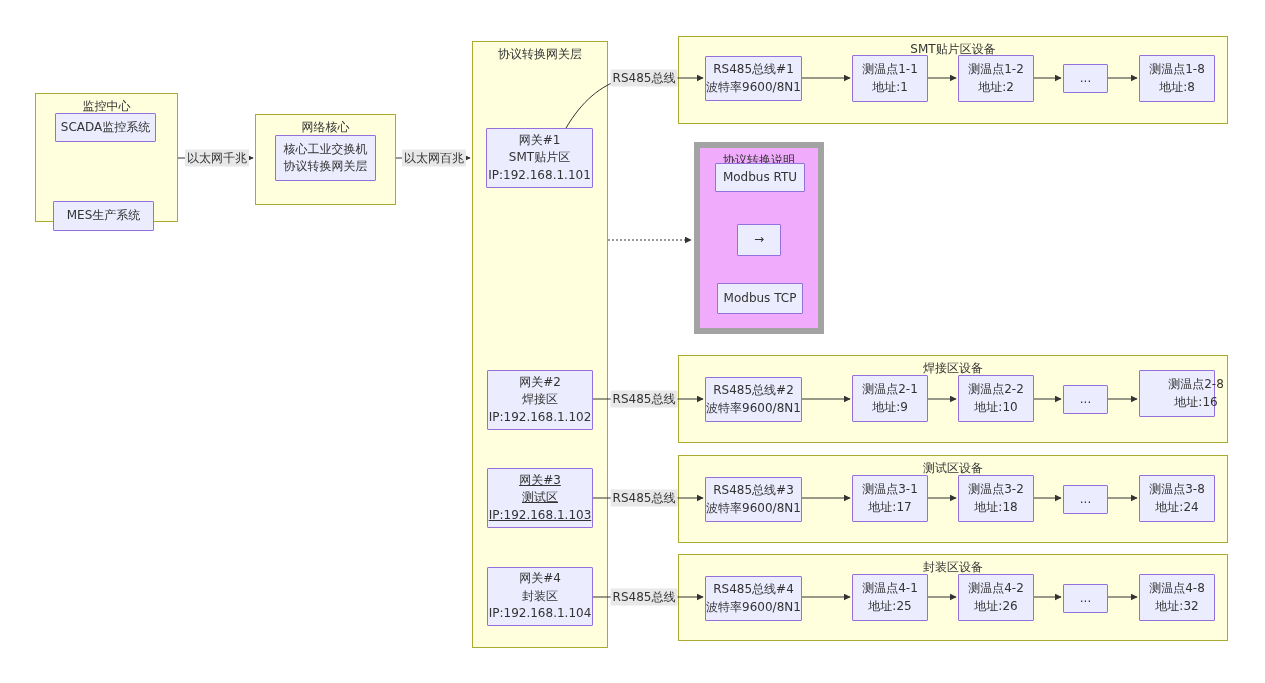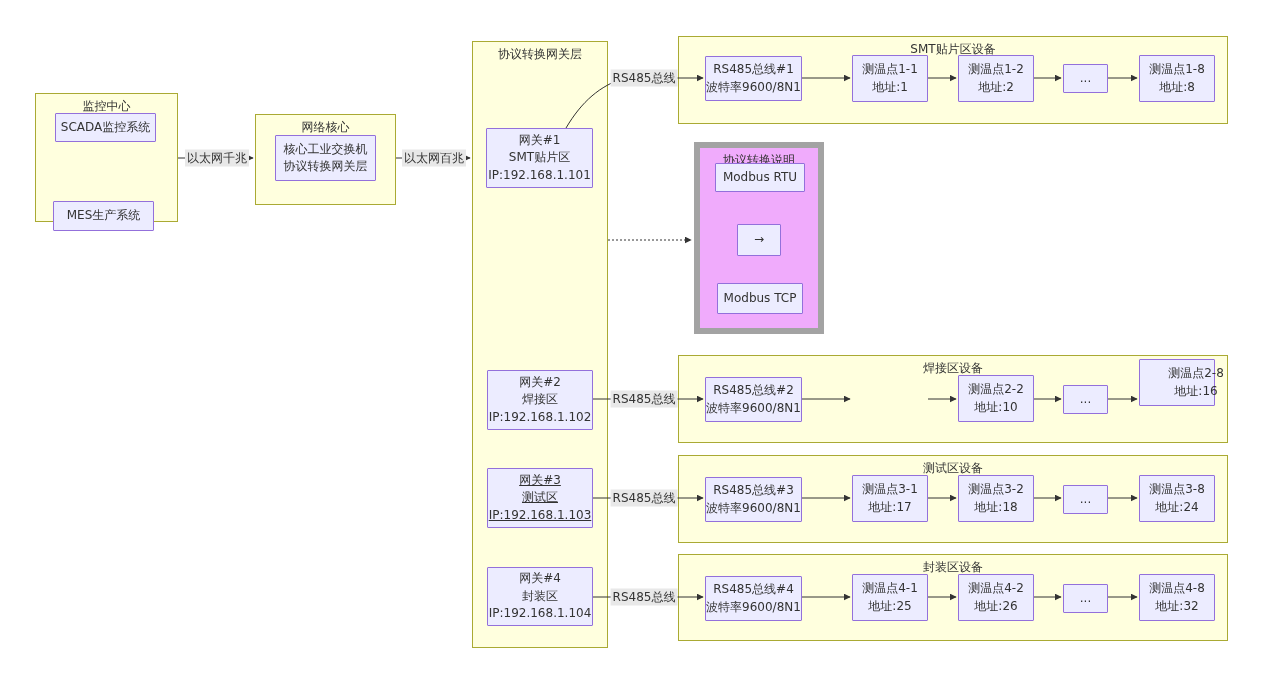--- a/index.html
+++ b/index.html
@@ -154,28 +154,32 @@
   </div>
   <div class="node" style="left:1139px;top:55px;width:76px;height:47px;">
     <div>测温点1-8</div>
     <div>地址:8</div>
   </div>
 
   <div class="node" style="left:705px;top:377px;width:97px;height:45px;">
     <div>RS485总线#2</div>
     <div>波特率9600/8N1</div>
   </div>
+  <div class="node" style="left:852px;top:375px;width:76px;height:47px;">
+    <div>测温点2-1</div>
+    <div>地址:9</div>
+  </div>
   <div class="node" style="left:958px;top:375px;width:76px;height:47px;">
     <div>测温点2-2</div>
     <div>地址:10</div>
   </div>
   <div class="node" style="left:1063px;top:385px;width:45px;height:29px;">
     <div>...</div>
   </div>
-  <div class="node" style="left:1139px;top:359px;width:76px;height:47px;padding-left:38px;">
+  <div class="node" style="left:1139px;top:370px;width:76px;height:47px;padding-left:38px;">
     <div>测温点2-8</div>
     <div>地址:16</div>
   </div>
 
   <div class="node" style="left:705px;top:477px;width:97px;height:45px;">
     <div>RS485总线#3</div>
     <div>波特率9600/8N1</div>
   </div>
   <div class="node" style="left:852px;top:475px;width:76px;height:47px;">
     <div>测温点3-1</div>

